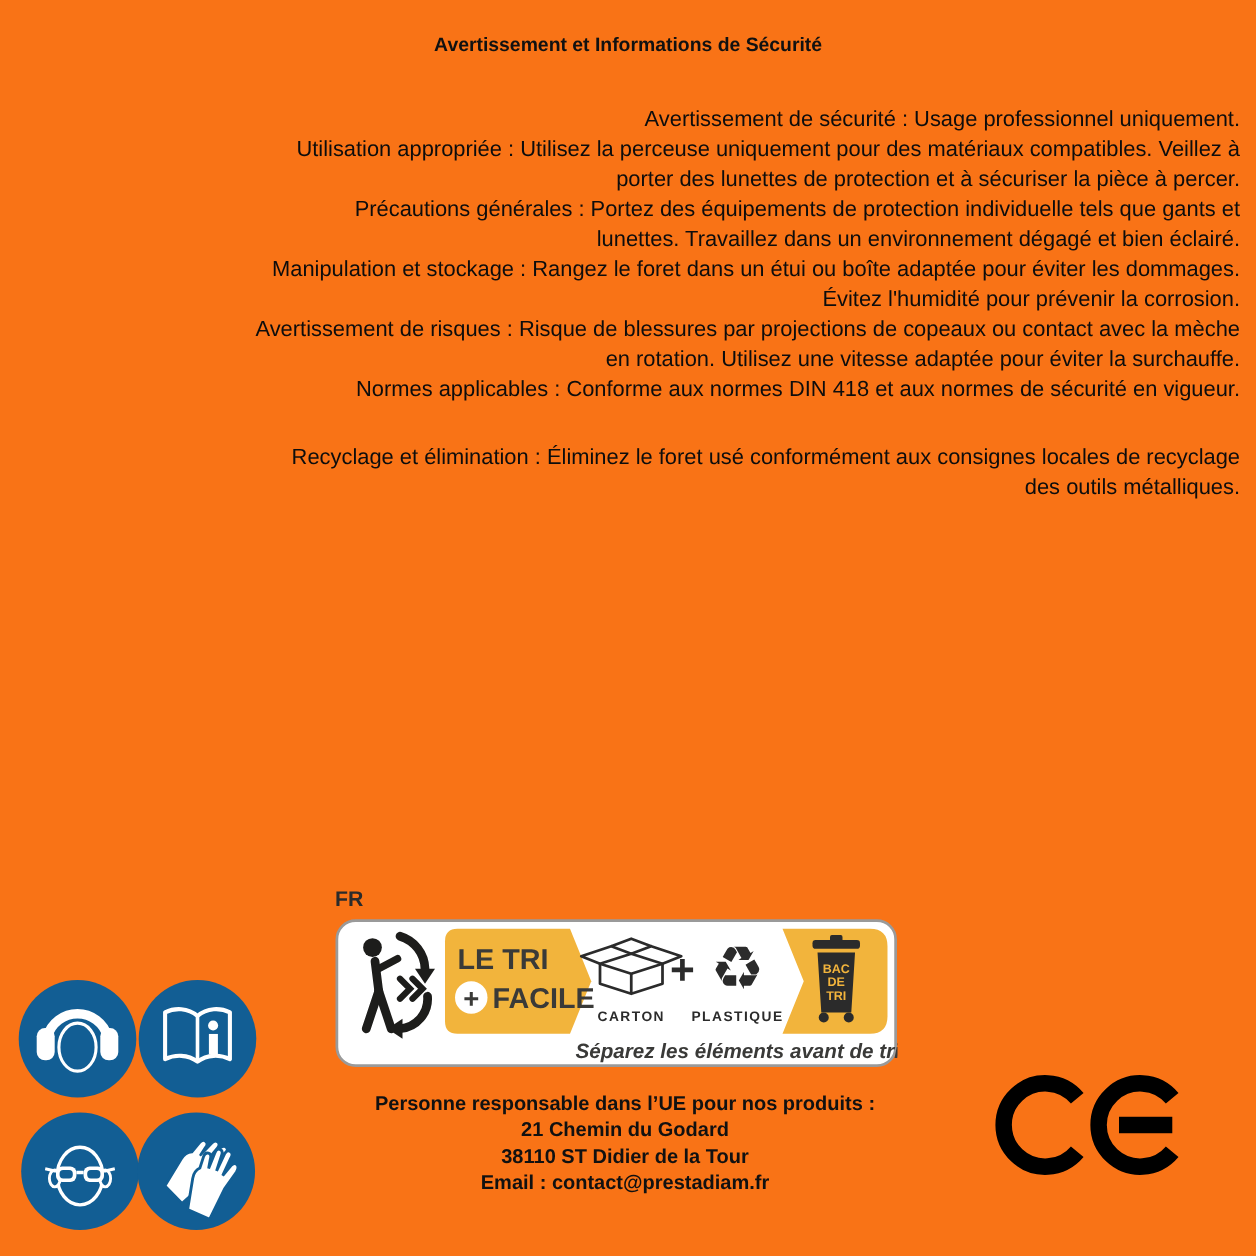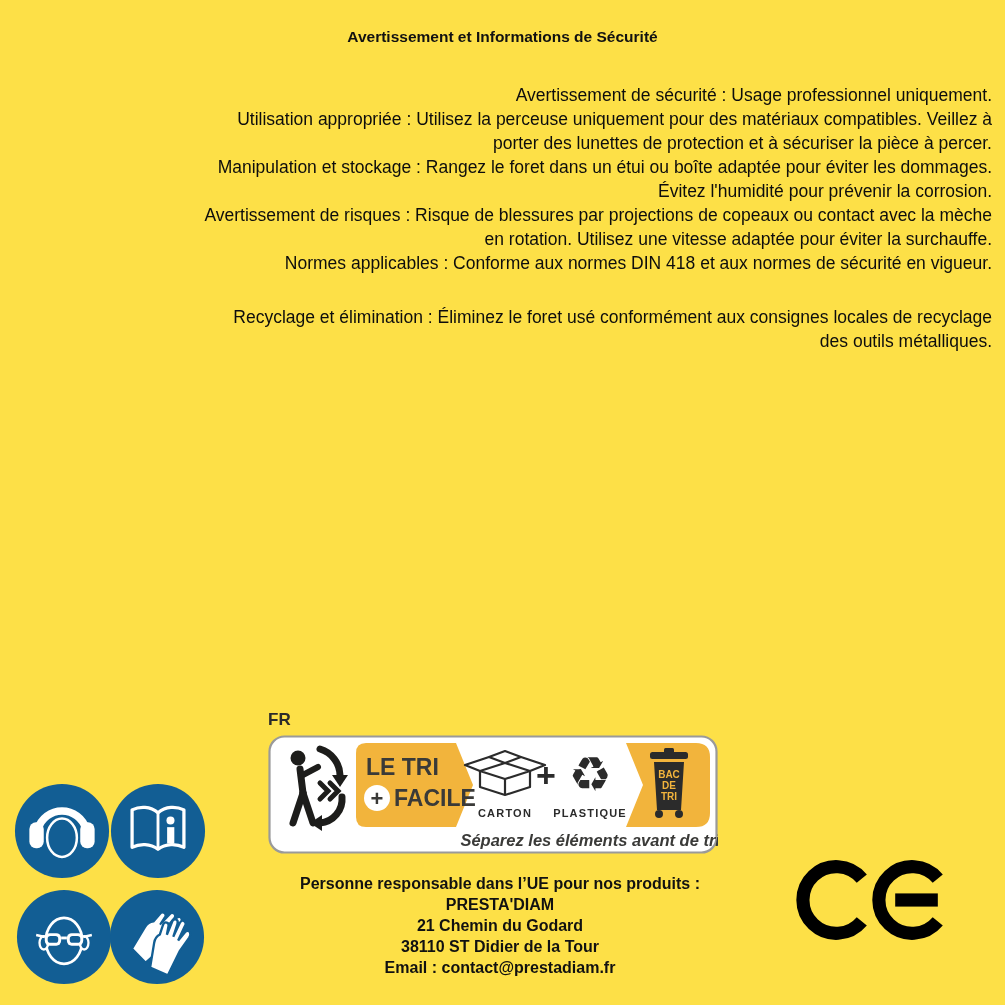--- a/index.html
+++ b/index.html
@@ -1,16 +1,16 @@
 <!DOCTYPE html>
 <html><head>
 <meta charset="utf-8">
 <style>
   html,body{margin:0;padding:0;background:#fff;}
-  #page{position:relative;width:1005px;height:1005px;background:#fde047;overflow:hidden;
+  #page{position:relative;width:1005px;height:1005px;background:#f97316;overflow:hidden;
         font-family:"Liberation Sans",sans-serif;color:#0d0d0d;}
   .title{position:absolute;left:0;top:28px;width:1005px;text-align:center;
          font-size:15.5px;font-weight:bold;color:#111;}
   .bodytext{position:absolute;left:72px;top:83px;width:920px;font-size:17.5px;
             line-height:24px;color:#0d0d0d;text-align:right;}
   .bodytext p{margin:0;white-space:pre-line;}
   .bodytext p.gap{margin-top:30px;}
   .fr-label{position:absolute;left:268px;top:710px;font-size:17px;font-weight:bold;color:#2b2b2b;}
   .infotri{position:absolute;left:268px;top:735px;}
   .resp{position:absolute;left:250px;top:873px;width:500px;text-align:center;
@@ -23,20 +23,22 @@
 <body>
 
 <div id="page">
 
   <div class="title">Avertissement et Informations de Sécurité</div>
 
   <div class="bodytext">
     <p>Avertissement de sécurité : Usage professionnel uniquement.</p>
     <p>Utilisation appropriée : Utilisez la perceuse uniquement pour des matériaux compatibles. Veillez à
 porter des lunettes de protection et à sécuriser la pièce à percer.</p>
+    <p>Précautions générales : Portez des équipements de protection individuelle tels que gants et
+lunettes. Travaillez dans un environnement dégagé et bien éclairé.</p>
     <p>Manipulation et stockage : Rangez le foret dans un étui ou boîte adaptée pour éviter les dommages.
 Évitez l'humidité pour prévenir la corrosion.</p>
     <p>Avertissement de risques : Risque de blessures par projections de copeaux ou contact avec la mèche
 en rotation. Utilisez une vitesse adaptée pour éviter la surchauffe.</p>
     <p>Normes applicables : Conforme aux normes DIN 418 et aux normes de sécurité en vigueur.</p>
     <p class="gap">Recyclage et élimination : Éliminez le foret usé conformément aux consignes locales de recyclage
 des outils métalliques.</p>
   </div>
 
   <div class="fr-label">FR</div>
@@ -93,21 +95,20 @@
         <text x="401" y="54" font-size="10" font-weight="bold" fill="#F2B43C" text-anchor="middle">DE</text>
         <text x="401" y="65" font-size="10" font-weight="bold" fill="#F2B43C" text-anchor="middle">TRI</text>
       </g>
 
       <text x="330" y="111" font-size="16.5" font-style="italic" font-weight="600" fill="#3a3a38" text-anchor="middle">Séparez les éléments avant de trier</text>
     </svg>
   </div>
 
   <div class="resp">
     <div>Personne responsable dans l’UE pour nos produits :</div>
-    <div>PRESTA'DIAM</div>
     <div>21 Chemin du Godard</div>
     <div>38110 ST Didier de la Tour</div>
     <div>Email : contact@prestadiam.fr</div>
   </div>
 
   <div class="mandatory" style="left:14px;top:783px;">
     <svg width="96" height="96" viewBox="0 0 100 100">
       <circle cx="50" cy="50" r="49" fill="#125E94"></circle>
       <path d="M 25 48 A 26 26 0 0 1 75 48" fill="none" stroke="#fff" stroke-width="8"></path>
       <rect x="16" y="41" width="15" height="27" rx="7" fill="#fff"></rect>

